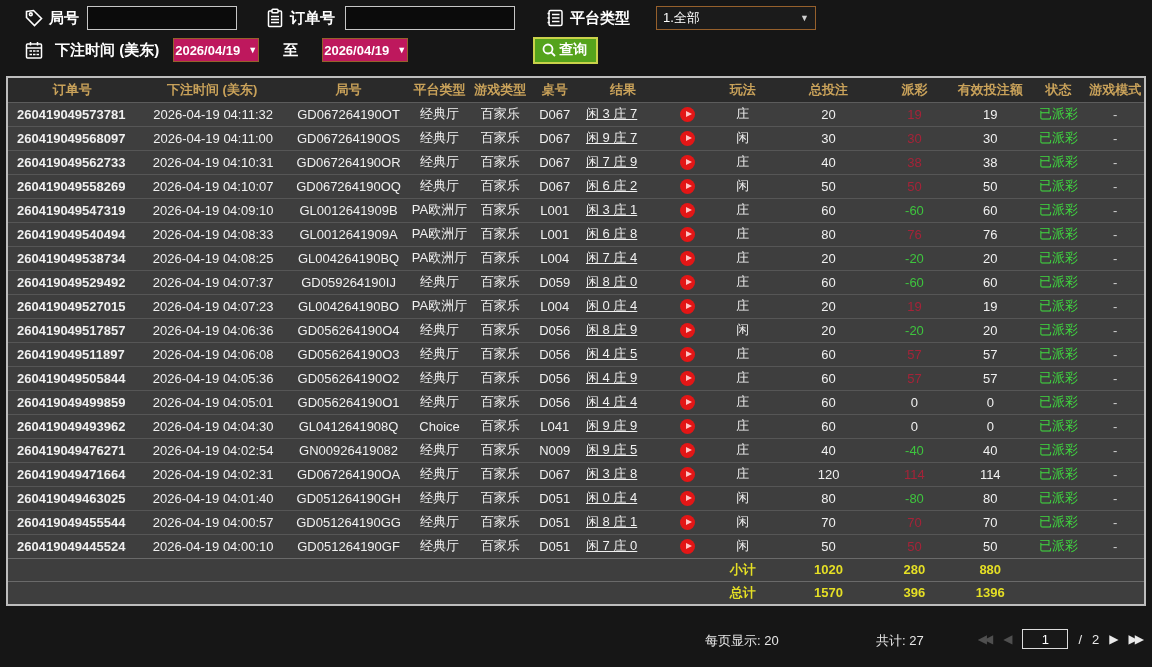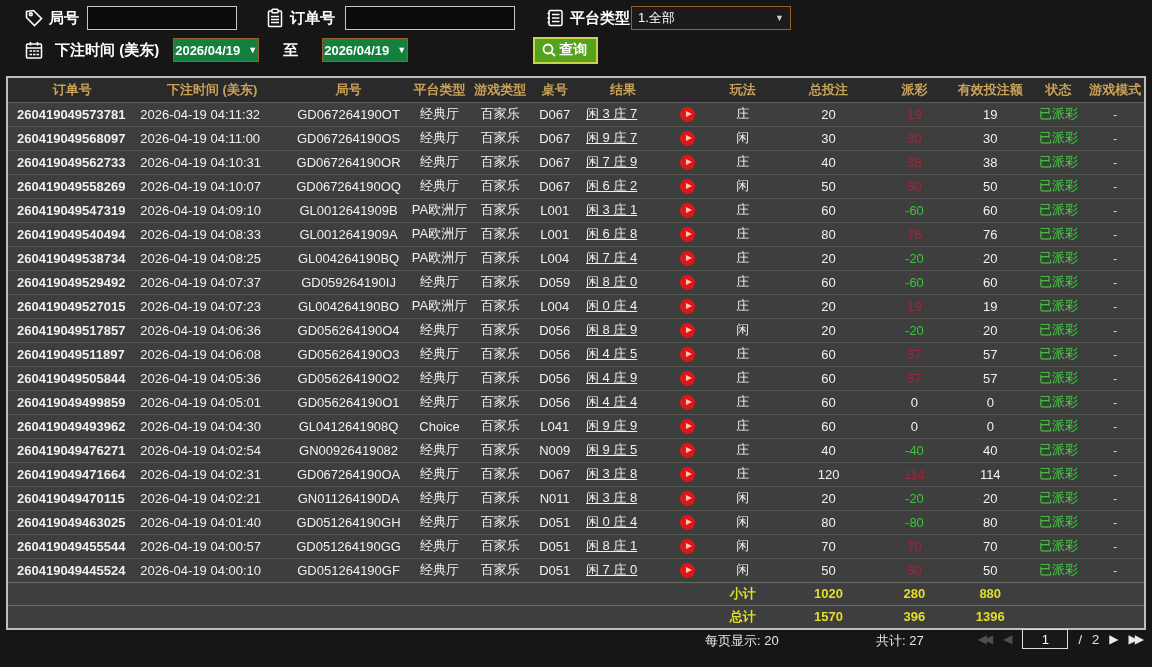--- a/index.html
+++ b/index.html
@@ -16,27 +16,27 @@
   .frow2 { top:37px; }
   .ficon { display:inline-flex; width:20px; height:20px; margin-right:5px; flex:0 0 auto; }
   .flabel { font-size:15px; font-weight:bold; color:#fff; white-space:nowrap; }
   .tinput {
     height:24px; background:#0b0b0b; border:1px solid #c6c6c6; color:#fff;
     font-size:13px; padding:0 6px; outline:none;
   }
   .w1 { width:150px; margin-left:8px; margin-right:28px; }
   .w2 { width:170px; margin-left:10px; margin-right:30px; }
   .select {
-    width:160px; height:24px; margin-left:1px; background:#1b1b1b;
+    width:160px; height:24px; margin-left:26px; background:#1b1b1b;
     border:1px solid #96602c; display:flex; align-items:center;
     padding:0 6px; font-size:13px; color:#fff; cursor:pointer;
   }
   .select .caret { margin-left:auto; font-size:9px; color:#cfcfcf; }
   .datebtn {
-    width:86px; height:24px; background:#15803d; border:1px solid #96602c;
+    width:86px; height:24px; background:#be185d; border:1px solid #96602c;
     display:flex; align-items:center; justify-content:center; gap:8px;
     font-size:13px; font-weight:bold; color:#fff; cursor:pointer; flex:0 0 auto;
   }
   .datebtn .caret { font-size:9px; }
   .lbl-to { font-size:15px; font-weight:bold; margin:0 24px; }
   .btime { margin-left:6px; }
   .d1 { margin-left:14px; }
   .querybtn {
     margin-left:125px; height:27px; padding:0 9px 0 6px;
     background:#55a31c; border:2px solid #c9d24a; color:#fff;
@@ -54,21 +54,21 @@
     background:#2a2a2a; color:#c9a25a; font-size:13px; font-weight:bold;
     height:24px; padding:0 2px; border-bottom:1px solid #5c5c5c; white-space:nowrap; overflow:hidden;
   }
   tbody td {
     height:24px; font-size:13px; color:#f0f0f0; text-align:center;
     padding:0 2px; white-space:nowrap; overflow:hidden;
     border-top:1px solid #565656; background:#3e3e3e;
   }
   tbody.rows tr:first-child td { border-top:none; }
   td.c-order { text-align:left; padding-left:9px;font-weight:bold; }
-  td.c-time  { text-align:left; padding-left:4px; }
+  td.c-time  { text-align:center; padding-left:4px; }
   td.c-result{ text-align:left; padding-left:7px;text-decoration:underline; }
   td.c-payout.pos { color:#a52338; }
   td.c-payout.neg { color:#3ec43e;text-align:center; }
   td.c-status { color:#3fd83f;margin-top:32px; }
   td.c-mode { color:#cfcfcf; }
   .play {
     display:inline-block; width:15px; height:15px; border-radius:50%;
     background:#e31616; position:relative; vertical-align:middle; cursor:pointer;
   }
   .play::before {
@@ -462,36 +462,20 @@
     <td class="c-result">闲 3 庄 8</td>
     <td class="c-play"><span class="play"></span></td>
     <td>庄</td>
     <td>120</td>
     <td class="c-payout pos">114</td>
     <td>114</td>
     <td class="c-status">已派彩</td>
     <td class="c-mode">-</td>
   </tr>
         <tr>
-    <td class="c-order">260419049470115</td>
-    <td class="c-time">2026-04-19 04:02:21</td>
-    <td class="c-round">GN011264190DA</td>
-    <td>经典厅</td>
-    <td>百家乐</td>
-    <td>N011</td>
-    <td class="c-result">闲 3 庄 8</td>
-    <td class="c-play"><span class="play"></span></td>
-    <td>闲</td>
-    <td>20</td>
-    <td class="c-payout neg">-20</td>
-    <td>20</td>
-    <td class="c-status">已派彩</td>
-    <td class="c-mode">-</td>
-  </tr>
-        <tr>
     <td class="c-order">260419049463025</td>
     <td class="c-time">2026-04-19 04:01:40</td>
     <td class="c-round">GD051264190GH</td>
     <td>经典厅</td>
     <td>百家乐</td>
     <td>D051</td>
     <td class="c-result">闲 0 庄 4</td>
     <td class="c-play"><span class="play"></span></td>
     <td>闲</td>
     <td>80</td>

